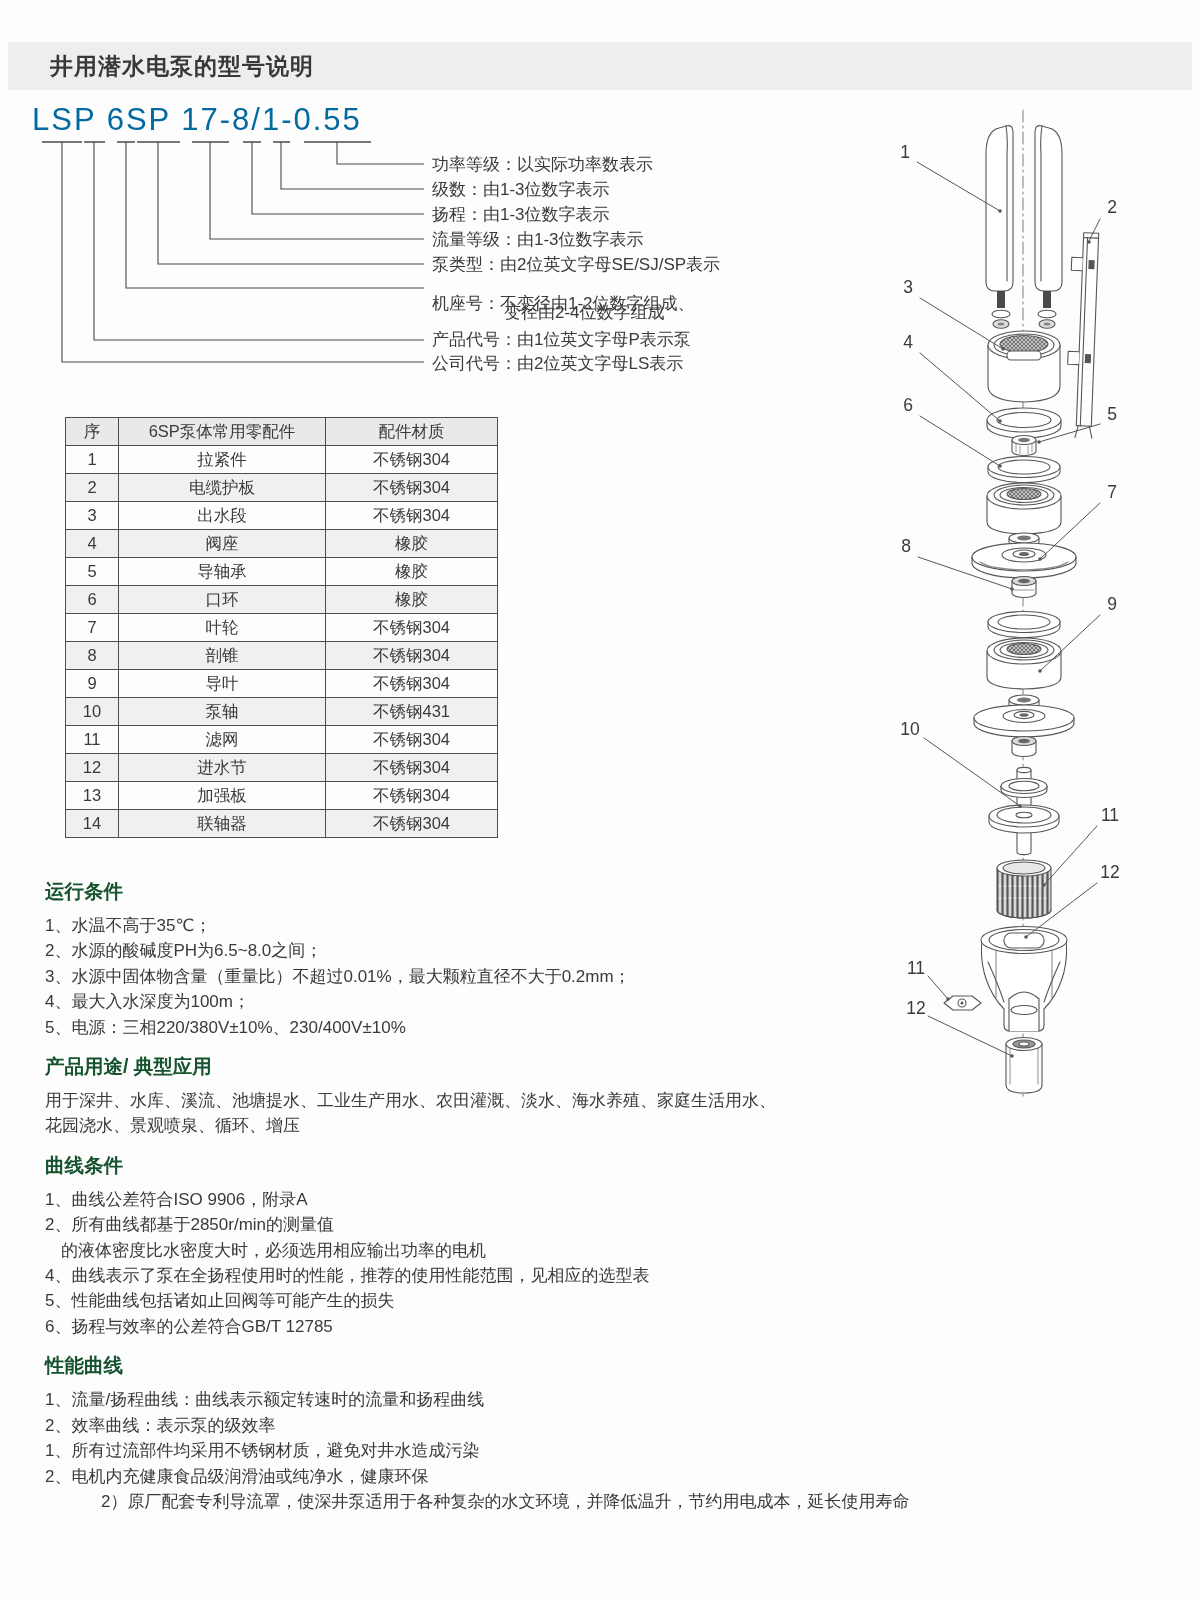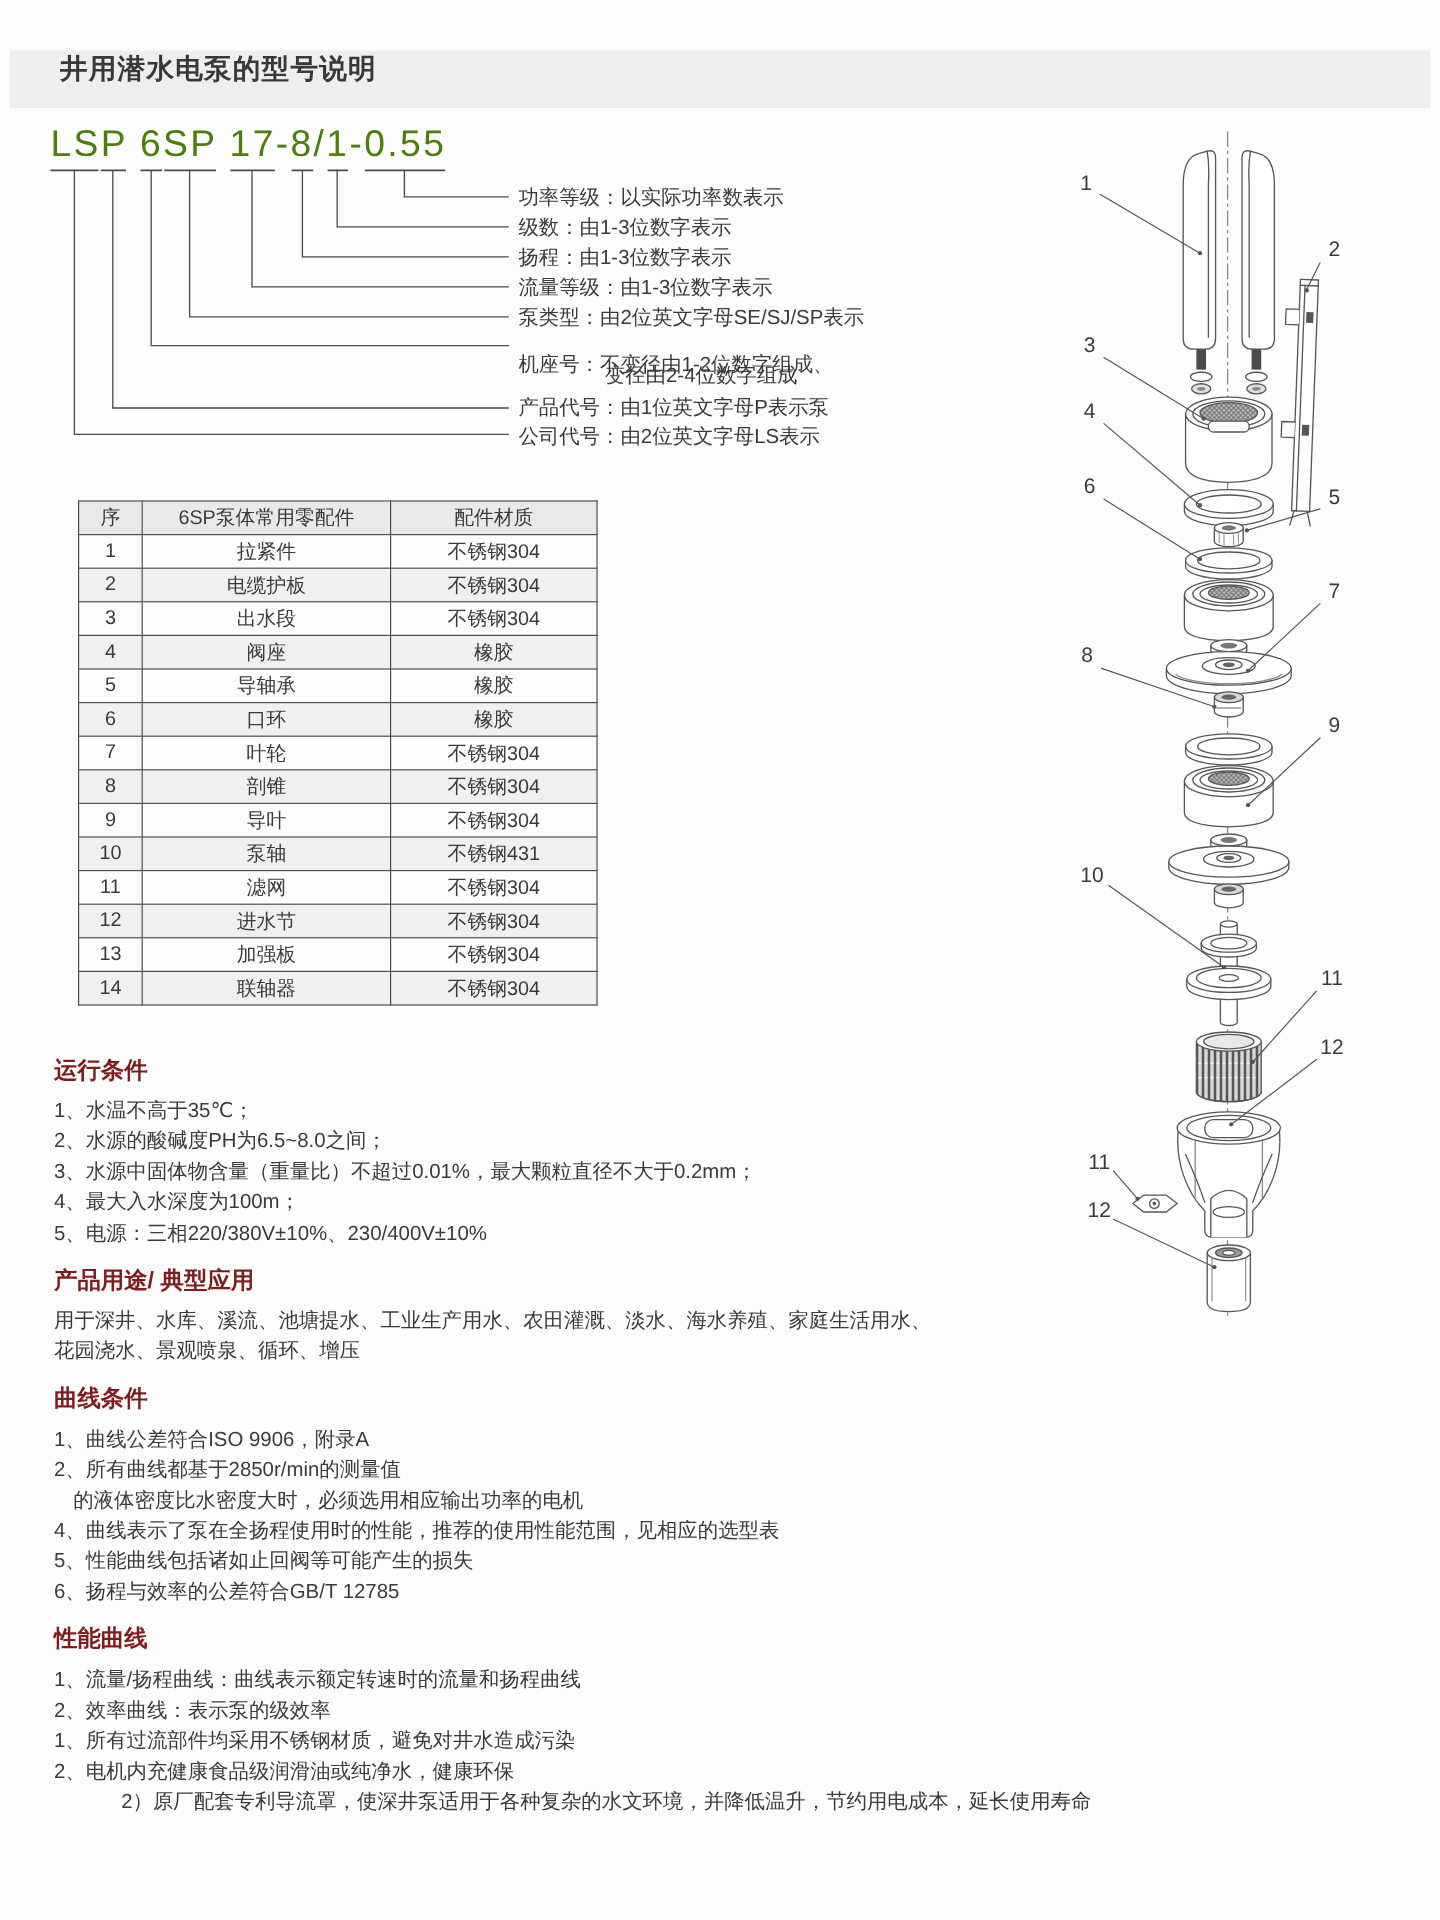--- a/index.html
+++ b/index.html
@@ -1,35 +1,35 @@
 <!DOCTYPE html>
 <html><head>
 <meta charset="utf-8">
 <style>
   html,body{margin:0;padding:0;background:#ffffff;}
   .canvas{position:relative;width:1200px;height:1600px;background:#fdfdfd;overflow:hidden;
           font-family:"Liberation Sans","DejaVu Sans",sans-serif;color:#3a3a3a;}
   .header-bar{position:absolute;left:8px;top:42px;width:1184px;height:48px;background:#eeeeee;
-              display:flex;align-items:flex-start;}
+              display:flex;align-items:center;}
   .page-title{margin-left:42px;font-size:23px;font-weight:bold;color:#383838;letter-spacing:1px;}
-  .model-code{position:absolute;left:42px;top:102px;font-size:31px;letter-spacing:2px;
-              color:#4d7c0f;white-space:nowrap;}
+  .model-code{position:absolute;left:32px;top:102px;font-size:31px;letter-spacing:2px;
+              color:#0369a1;white-space:nowrap;}
   .legend-lines{position:absolute;left:40px;top:95px;width:400px;height:290px;}
   .legend-label{position:absolute;left:432px;font-size:17px;white-space:nowrap;color:#3a3a3a;line-height:24px;}
   .legend-label.indent2{left:504px;}
 
   table.parts-table{position:absolute;left:65px;top:417px;width:432px;border-collapse:collapse;
                     table-layout:fixed;font-size:16.5px;text-align:center;color:#3a3a3a;}
   .parts-table th,.parts-table td{border:1px solid #4d4d4d;height:27px;padding:0 2px;font-weight:normal;
                                   overflow:hidden;white-space:nowrap;}
   .parts-table thead th{background:#e9e9e9;}
   .parts-table tbody tr:nth-child(even) td{background:#f0f0f0;}
 
   .sections{position:absolute;left:45px;top:874px;width:1120px;}
-  .sections h3{margin:13px 0 8px;font-size:19.5px;font-weight:bold;color:#7f1d1d;}
+  .sections h3{margin:13px 0 8px;font-size:19.5px;font-weight:bold;color:#14532d;}
   .sections h3.first{margin-top:4px;}
   .sections ul{list-style:none;margin:0;padding:0;}
   .sections li, .para div{line-height:25.4px;font-size:17px;white-space:nowrap;}
   li.cont-small{padding-left:16px;}
   li.cont-deep{padding-left:56px;}
 
   .diagram{position:absolute;left:840px;top:95px;width:360px;height:1015px;}
 </style>
 </head>
 <body>

